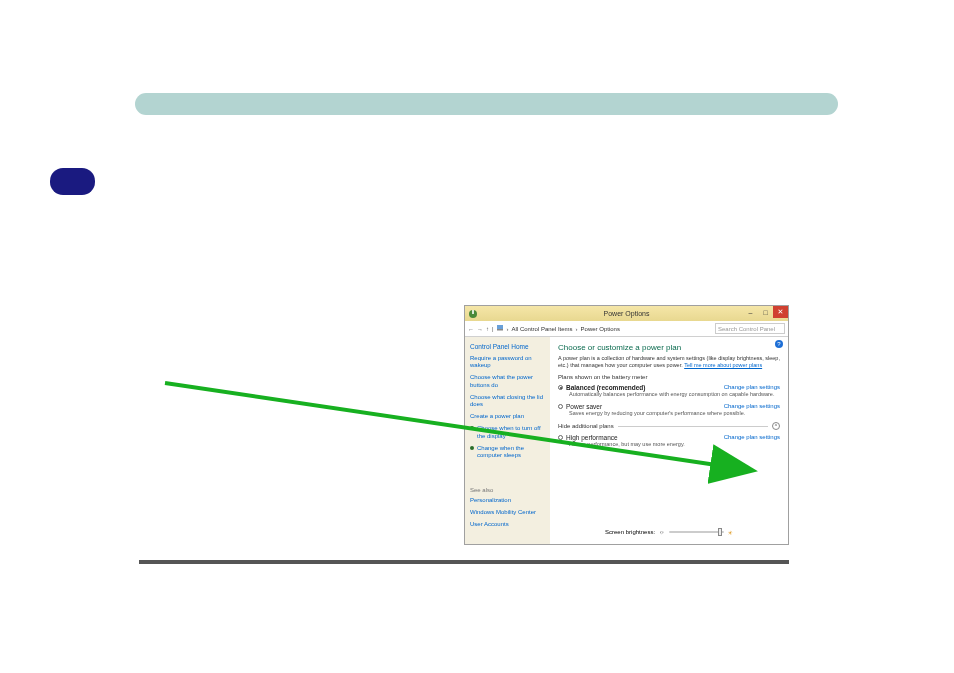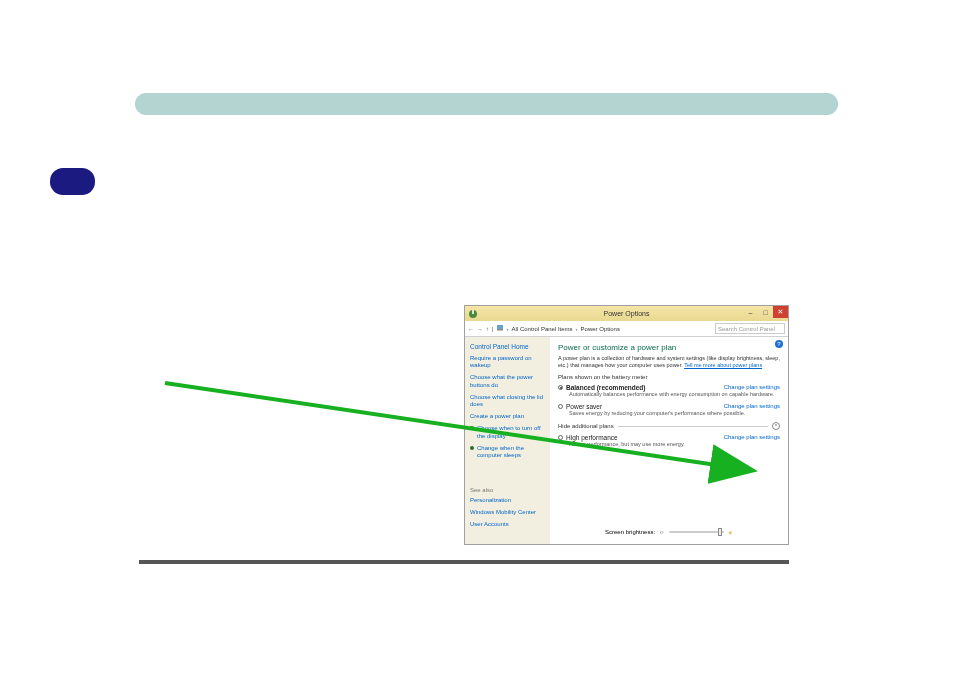--- a/index.html
+++ b/index.html
@@ -104,21 +104,21 @@
       <div class="item with-dot">Choose when to turn off the display</div>
       <div class="item with-dot">Change when the computer sleeps</div>
       <div class="seealso">See also</div>
       <div class="item">Personalization</div>
       <div class="item">Windows Mobility Center</div>
       <div class="item">User Accounts</div>
     </div>
 
     <div class="main">
       <div class="help-icon">?</div>
-      <h1>Power or customize a power plan</h1>
+      <h1>Choose or customize a power plan</h1>
       <p class="desc"><span>A power plan is a collection of hardware and system settings (like display brightness, sleep, etc.) that manages how your computer uses power. </span><a>Tell me more about power plans</a></p>
       <div class="section-label">Plans shown on the battery meter</div>
 
       <div class="plan">
         <div class="radio checked"></div>
         <div class="name"><b>Balanced (recommended)</b></div>
         <div class="pdesc">Automatically balances performance with energy consumption on capable hardware.</div>
         <div class="change">Change plan settings</div>
       </div>
 

